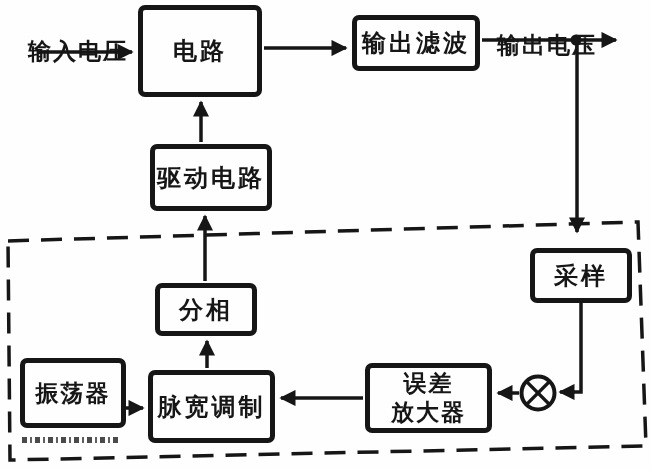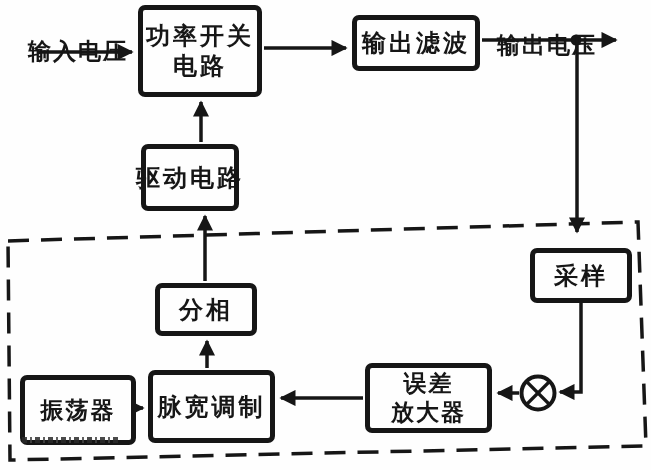--- a/index.html
+++ b/index.html
@@ -93,41 +93,40 @@
       <circle cx="538" cy="393" r="16.5" fill="#fefefe" stroke="#161616" stroke-width="4"></circle>
       <line x1="526.5" y1="381.5" x2="549.5" y2="404.5" stroke="#161616" stroke-width="3.2"></line>
       <line x1="549.5" y1="381.5" x2="526.5" y2="404.5" stroke="#161616" stroke-width="3.2"></line>
     </g>
   </svg>
 
   <div class="flabel" style="left:28px;top:16px;">输入电压</div>
   <div class="flabel" style="left:497px;top:10px;">输出电压</div>
 
   <div class="block fs24" style="left:138px;top:5px;width:124px;height:92px;">
-    <span>功率开关</span>
     <span>电路</span>
   </div>
 
   <div class="block fs24" style="left:352px;top:15px;width:128px;height:56px;">
     <span>输出滤波</span>
   </div>
 
-  <div class="block fs24" style="left:141px;top:144px;width:98px;height:67px;">
+  <div class="block fs24" style="left:150px;top:144px;width:122px;height:67px;">
     <span>驱动电路</span>
   </div>
 
   <div class="block fs24" style="left:530px;top:238px;width:102px;height:55px;margin-top:10px;">
     <span>采样</span>
   </div>
 
   <div class="block fs24" style="left:155px;top:283px;width:102px;height:53px;">
     <span>分相</span>
   </div>
 
-  <div class="block fs23" style="left:20px;top:375px;width:116px;height:70px;">
+  <div class="block fs23" style="left:20px;top:358px;width:106px;height:70px;">
     <span>振荡器</span>
   </div>
 
   <div class="block fs24" style="left:148px;top:370px;width:127px;height:73px;">
     <span>脉宽调制</span>
   </div>
 
   <div class="block fs23" style="left:365px;top:363px;width:127px;height:70px;">
     <span>误差</span>
     <span>放大器</span>

